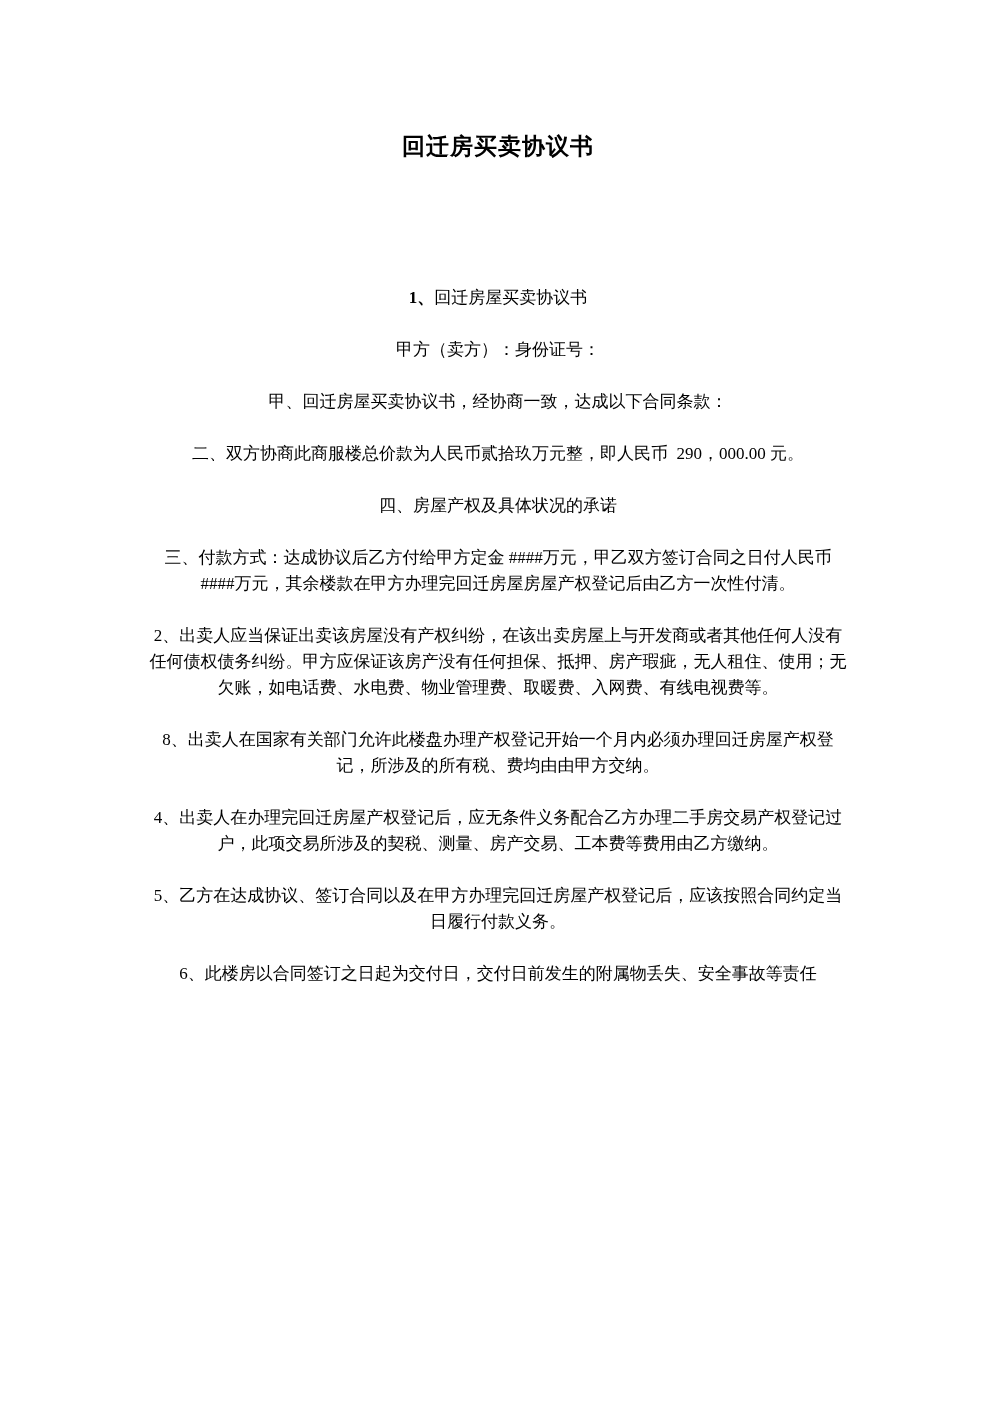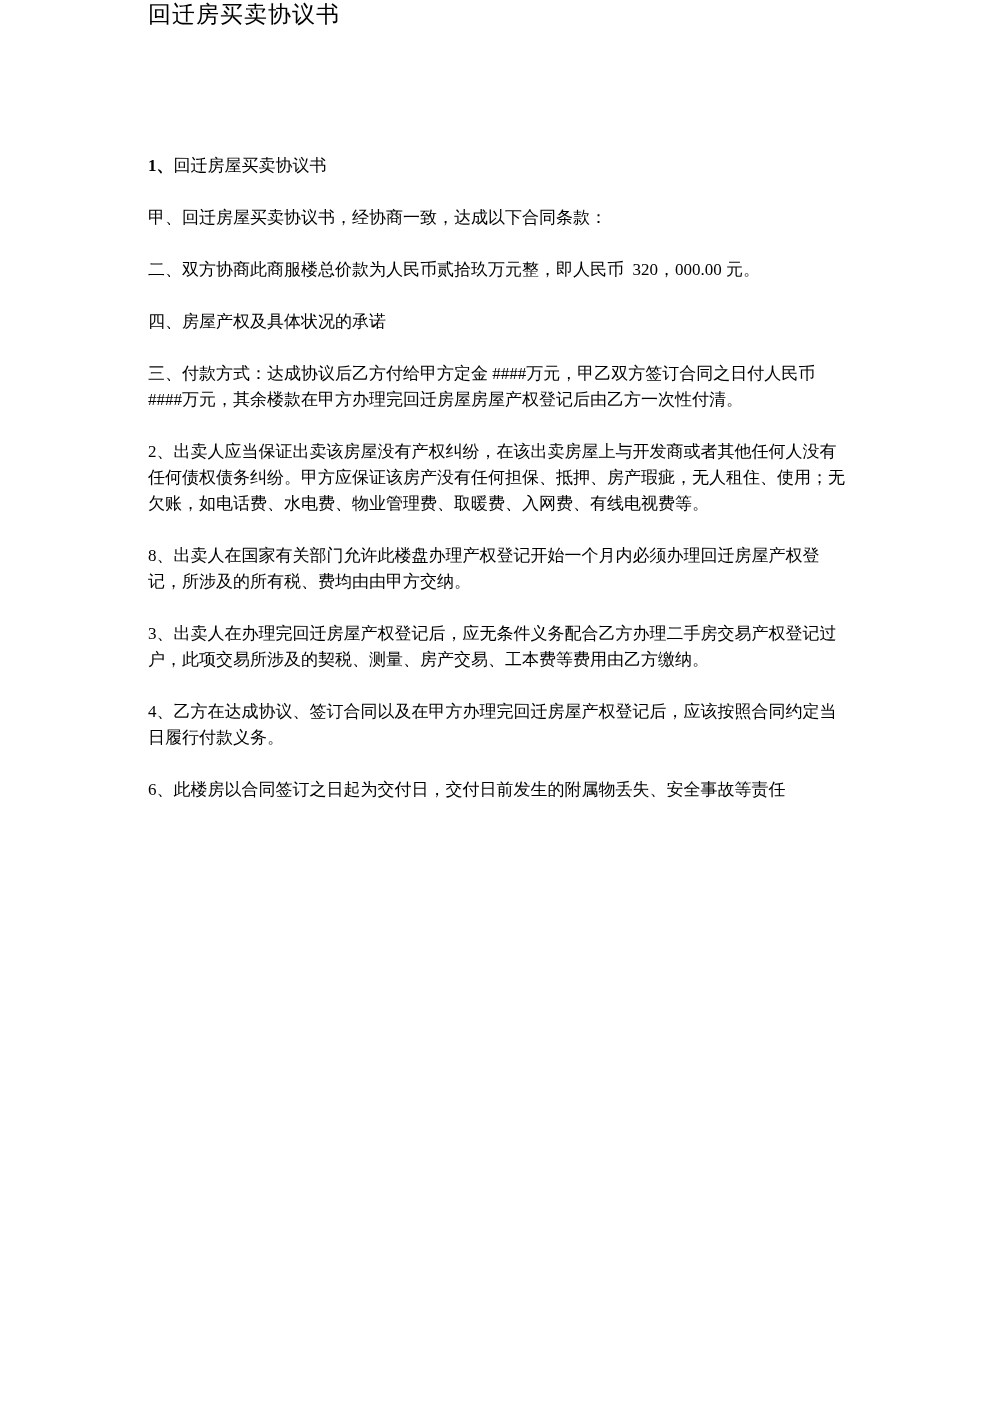--- a/index.html
+++ b/index.html
@@ -16,64 +16,66 @@
     font-family: "Liberation Serif", "DejaVu Serif", serif;
     overflow: hidden;
     box-sizing: border-box;
   }
   .content {
     padding: 0 145px 0 148px;
     box-sizing: border-box;
   }
   .doc-title {
     margin: 0 0 124px 0;
-    text-align: left;
+    padding-top: 132px;
+    text-align: center;
     font-size: 23px;
     line-height: 29px;
-    font-weight: normal;
+    font-weight: bold;
     letter-spacing: 1px;
   }
   .para {
     margin: 0 0 26px 0;
     font-size: 17px;
     line-height: 26px;
     white-space: pre-wrap;
     overflow-wrap: break-word;
-    text-align: left;
+    text-align: center;
   }
   .bold-prefix {
     font-weight: bold;
   }
 </style>
 </head>
 <body>
 
 <div class="page">
   <div class="content">
 
     <h1 class="doc-title">回迁房买卖协议书</h1>
 
     <p class="para"><span class="bold-prefix">1、</span><span>回迁房屋买卖协议书</span></p>
 
+    <p class="para">甲方（卖方）：身份证号：</p>
 
 
     <p class="para">甲、回迁房屋买卖协议书，经协商一致，达成以下合同条款：</p>
 
 
-    <p class="para">二、双方协商此商服楼总价款为人民币贰拾玖万元整，即人民币  320，000.00 元。</p>
+    <p class="para">二、双方协商此商服楼总价款为人民币贰拾玖万元整，即人民币  290，000.00 元。</p>
 
     <p class="para">四、房屋产权及具体状况的承诺</p>
 
     <p class="para">三、付款方式：达成协议后乙方付给甲方定金 ####万元，甲乙双方签订合同之日付人民币####万元，其余楼款在甲方办理完回迁房屋房屋产权登记后由乙方一次性付清。</p>
 
 
     <p class="para">2、出卖人应当保证出卖该房屋没有产权纠纷，在该出卖房屋上与开发商或者其他任何人没有任何债权债务纠纷。甲方应保证该房产没有任何担保、抵押、房产瑕疵，无人租住、使用；无欠账，如电话费、水电费、物业管理费、取暖费、入网费、有线电视费等。</p>
 
     <p class="para">8、出卖人在国家有关部门允许此楼盘办理产权登记开始一个月内必须办理回迁房屋产权登记，所涉及的所有税、费均由由甲方交纳。</p>
 
-    <p class="para">3、出卖人在办理完回迁房屋产权登记后，应无条件义务配合乙方办理二手房交易产权登记过户，此项交易所涉及的契税、测量、房产交易、工本费等费用由乙方缴纳。</p>
+    <p class="para">4、出卖人在办理完回迁房屋产权登记后，应无条件义务配合乙方办理二手房交易产权登记过户，此项交易所涉及的契税、测量、房产交易、工本费等费用由乙方缴纳。</p>
 
-    <p class="para">4、乙方在达成协议、签订合同以及在甲方办理完回迁房屋产权登记后，应该按照合同约定当日履行付款义务。</p>
+    <p class="para">5、乙方在达成协议、签订合同以及在甲方办理完回迁房屋产权登记后，应该按照合同约定当日履行付款义务。</p>
 
     <p class="para">6、此楼房以合同签订之日起为交付日，交付日前发生的附属物丢失、安全事故等责任</p>
 
   </div>
 </div>
 
 </body></html>

